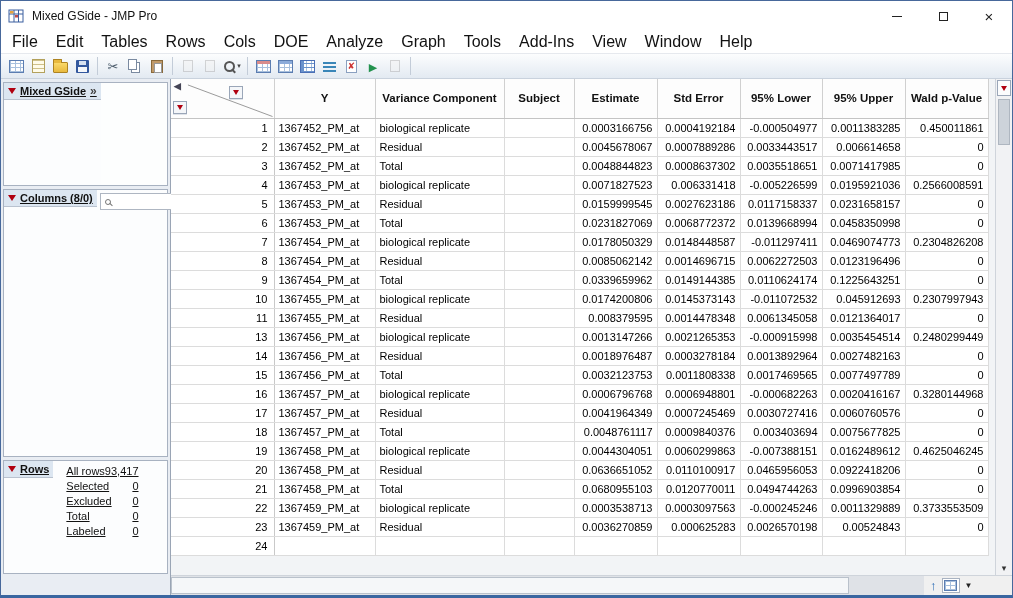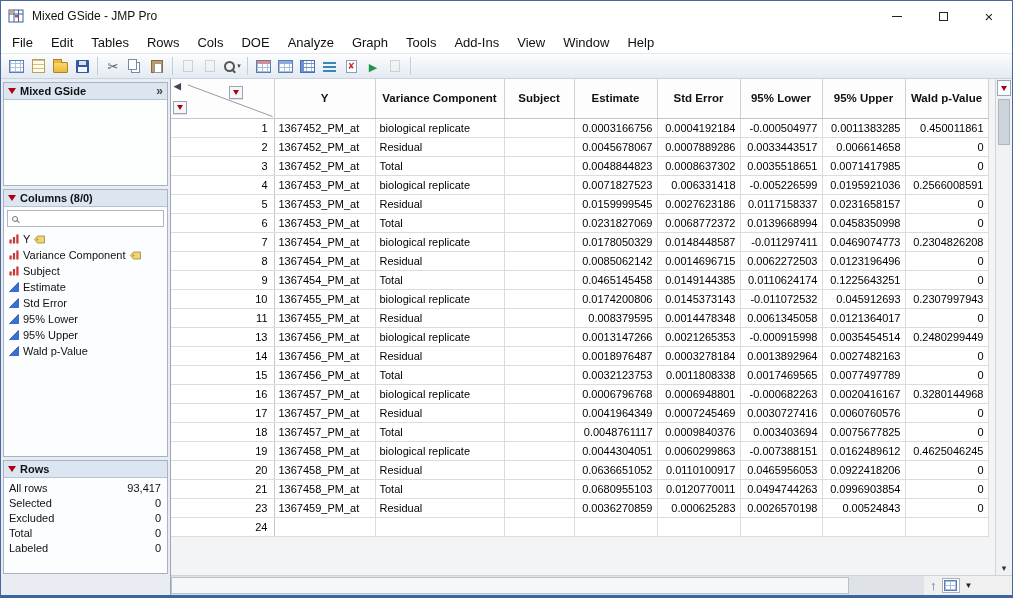--- a/index.html
+++ b/index.html
@@ -13,21 +13,21 @@
   }
   
   .titlebar{height:30px;background:#ffffff;display:flex;align-items:center;padding-left:7px;flex:none;justify-content:center;}
   .app-icon{width:18px;height:18px;display:flex;align-items:center;margin-right:6px;}
   .title{font-size:12px;color:#111;}
   .tb-spacer{flex:1;}
   .win-btn{width:46px;height:30px;display:flex;align-items:center;justify-content:center;font-size:15px;color:#222;}
   .min-glyph{width:10px;height:1px;background:#222;}
   .max-glyph{width:9px;height:9px;border:1px solid #222;}
   
-  .menubar{height:22px;background:#ffffff;display:flex;align-items:center;font-size:13px;color:#111;padding-left:2px;flex:none;}
+  .menubar{height:22px;background:#ffffff;display:flex;align-items:center;font-size:16px;color:#111;padding-left:2px;flex:none;}
   .menu-item{padding:2px 9px;}
   
   .toolbar{height:26px;background:linear-gradient(#fcfdfe,#e3eaf2);border-top:1px solid #e6e9ee;border-bottom:1px solid #c9d2dd;display:flex;align-items:center;padding-left:4px;flex:none;}
   .tbtn{height:22px;min-width:22px;display:flex;align-items:center;justify-content:center;border-radius:2px;}
   .tbtn.disabled{opacity:.45;}
   .tsep{width:1px;height:18px;background:#c3ccd8;margin:0 4px;display:inline-block;}
   .tcaret{font-size:7px;color:#444;margin-left:1px;}
   .ic{display:inline-block;}
   .ic-grid-blue,.ic-grid-red,.ic-grid-blue2,.ic-grid-win{width:15px;height:13px;border:1px solid #5b7db1;background-color:#fff;
     background-image:repeating-linear-gradient(0deg,#a8c0dd 0 1px,transparent 1px 4px),repeating-linear-gradient(90deg,#a8c0dd 0 1px,transparent 1px 5px);}
@@ -50,39 +50,39 @@
   .ic-zoom::before{content:"";position:absolute;left:1px;top:1px;width:7px;height:7px;border:2px solid #555;border-radius:50%;}
   .ic-zoom::after{content:"";position:absolute;right:0;bottom:1px;width:5px;height:2px;background:#555;transform:rotate(45deg);}
   .ic-lines{width:13px;height:11px;background:repeating-linear-gradient(0deg,#3a86b8 0 2px,transparent 2px 4px);}
   .ic-xmark{width:11px;height:13px;background:#fff;border:1px solid #8aa0c0;position:relative;}
   .ic-xmark::after{content:"✘";position:absolute;left:1px;top:0;font-size:9px;color:#c33;}
   .ic-run::before{content:"▶";font-size:11px;color:#22924e;}
   
   .main{flex:1;display:flex;min-height:0;}
   
   .sidebar{width:170px;flex:none;background:#e9edf3;border-right:1px solid #9aa5b5;padding:3px 2px;display:flex;flex-direction:column;gap:3px;font-size:11px;color:#111;}
-  .panel{border:1px solid #a8b2c1;background:#fcfdfe;display:flex;flex-direction:column;}
+  .panel{border:1px solid #a8b2c1;background:#fcfdfe;display:flex;flex-direction:row;text-decoration:underline;}
   .table-panel{height:104px;}
   .columns-panel{height:268px;}
   .rows-panel{height:114px;}
   .panel-header{height:17px;flex:none;background:#dce6f1;border-bottom:1px solid #b9c2cf;display:flex;align-items:center;padding:0 4px;font-weight:bold;gap:4px;}
   .panel-title{flex:1;white-space:nowrap;overflow:hidden;}
   .tri{width:0;height:0;border-left:4px solid transparent;border-right:4px solid transparent;border-top:6px solid #b00010;flex:none;}
   .chev{font-size:12px;font-weight:bold;color:#444;line-height:10px;}
   .panel-body{flex:1;background:#fdfefe;}
   .search-row{margin:3px 3px 2px 3px;border:1px solid #aeb6c2;background:#fff;height:17px;display:flex;align-items:center;padding:0 4px;flex:none;}
   .mag{width:6px;height:6px;border:1px solid #777;border-radius:50%;position:relative;margin-right:4px;flex:none;}
   .mag::after{content:"";position:absolute;width:4px;height:1px;background:#777;transform:rotate(45deg);right:-3px;bottom:-1px;}
   .search-input{border:none;outline:none;flex:1;font-size:11px;height:13px;font-family:"Liberation Sans",sans-serif;padding:0;background:transparent;}
   .col-list{flex:1;overflow:hidden;padding:2px 2px;}
   .col-item{display:flex;align-items:center;height:16px;gap:4px;padding-left:3px;white-space:nowrap;}
   .col-ic{display:flex;align-items:center;flex:none;}
   .col-label{overflow:hidden;}
   .stats{padding:2px 0;}
-  .stat-row{display:flex;justify-content:space-between;align-items:center;height:15px;padding:0 6px 0 5px;}
+  .stat-row{display:flex;justify-content:space-between;align-items:center;height:15px;padding:0 6px 0 13px;}
   
   .grid-wrap{flex:1;display:flex;flex-direction:column;min-width:0;background:#e8e8e8;}
   .grid-view{flex:1;display:flex;min-height:0;}
   .table-scroll{flex:1;overflow:hidden;background:#f2f4f6;position:relative;}
   table{border-collapse:collapse;table-layout:fixed;width:817px;background:#fff;}
   th,td{overflow:hidden;white-space:nowrap;}
   thead th{height:39px;font-size:11.5px;font-weight:bold;text-align:center;background:#fdfdfd;border-right:1px solid #d0d0d0;border-bottom:1px solid #c4c4c4;padding:0 3px;vertical-align:middle;color:#111;}
   th.corner{position:relative;padding:0;}
   .diag{position:absolute;left:0;top:0;width:100%;height:100%;}
   .collapse-btn{position:absolute;left:3px;top:2px;font-size:9px;color:#445;}
@@ -474,21 +474,21 @@
                   <td class="num">0.0014696715</td>
                   <td class="num">0.0062272503</td>
                   <td class="num">0.0123196496</td>
                   <td class="num">0</td>
                 </tr>
                 <tr class="grid-row">
                   <td class="rownum">9</td>
                   <td class="txt">1367454_PM_at</td>
                   <td class="txt">Total</td>
                   <td class="txt"></td>
-                  <td class="num">0.0465145458</td>
+                  <td class="num">0.0339659962</td>
                   <td class="num">0.0149144385</td>
                   <td class="num">0.0110624174</td>
                   <td class="num">0.1225643251</td>
                   <td class="num">0</td>
                 </tr>
                 <tr class="grid-row">
                   <td class="rownum">10</td>
                   <td class="txt">1367455_PM_at</td>
                   <td class="txt">biological replicate</td>
                   <td class="txt"></td>
@@ -600,20 +600,31 @@
                 <tr class="grid-row">
                   <td class="rownum">21</td>
                   <td class="txt">1367458_PM_at</td>
                   <td class="txt">Total</td>
                   <td class="txt"></td>
                   <td class="num">0.0680955103</td>
                   <td class="num">0.0120770011</td>
                   <td class="num">0.0494744263</td>
                   <td class="num">0.0996903854</td>
                   <td class="num">0</td>
+                </tr>
+                <tr class="grid-row">
+                  <td class="rownum">22</td>
+                  <td class="txt">1367459_PM_at</td>
+                  <td class="txt">biological replicate</td>
+                  <td class="txt"></td>
+                  <td class="num">0.0003538713</td>
+                  <td class="num">0.0003097563</td>
+                  <td class="num">-0.000245246</td>
+                  <td class="num">0.0011329889</td>
+                  <td class="num">0.3733553509</td>
                 </tr>
                 <tr class="grid-row">
                   <td class="rownum">23</td>
                   <td class="txt">1367459_PM_at</td>
                   <td class="txt">Residual</td>
                   <td class="txt"></td>
                   <td class="num">0.0036270859</td>
                   <td class="num">0.000625283</td>
                   <td class="num">0.0026570198</td>
                   <td class="num">0.00524843</td>

